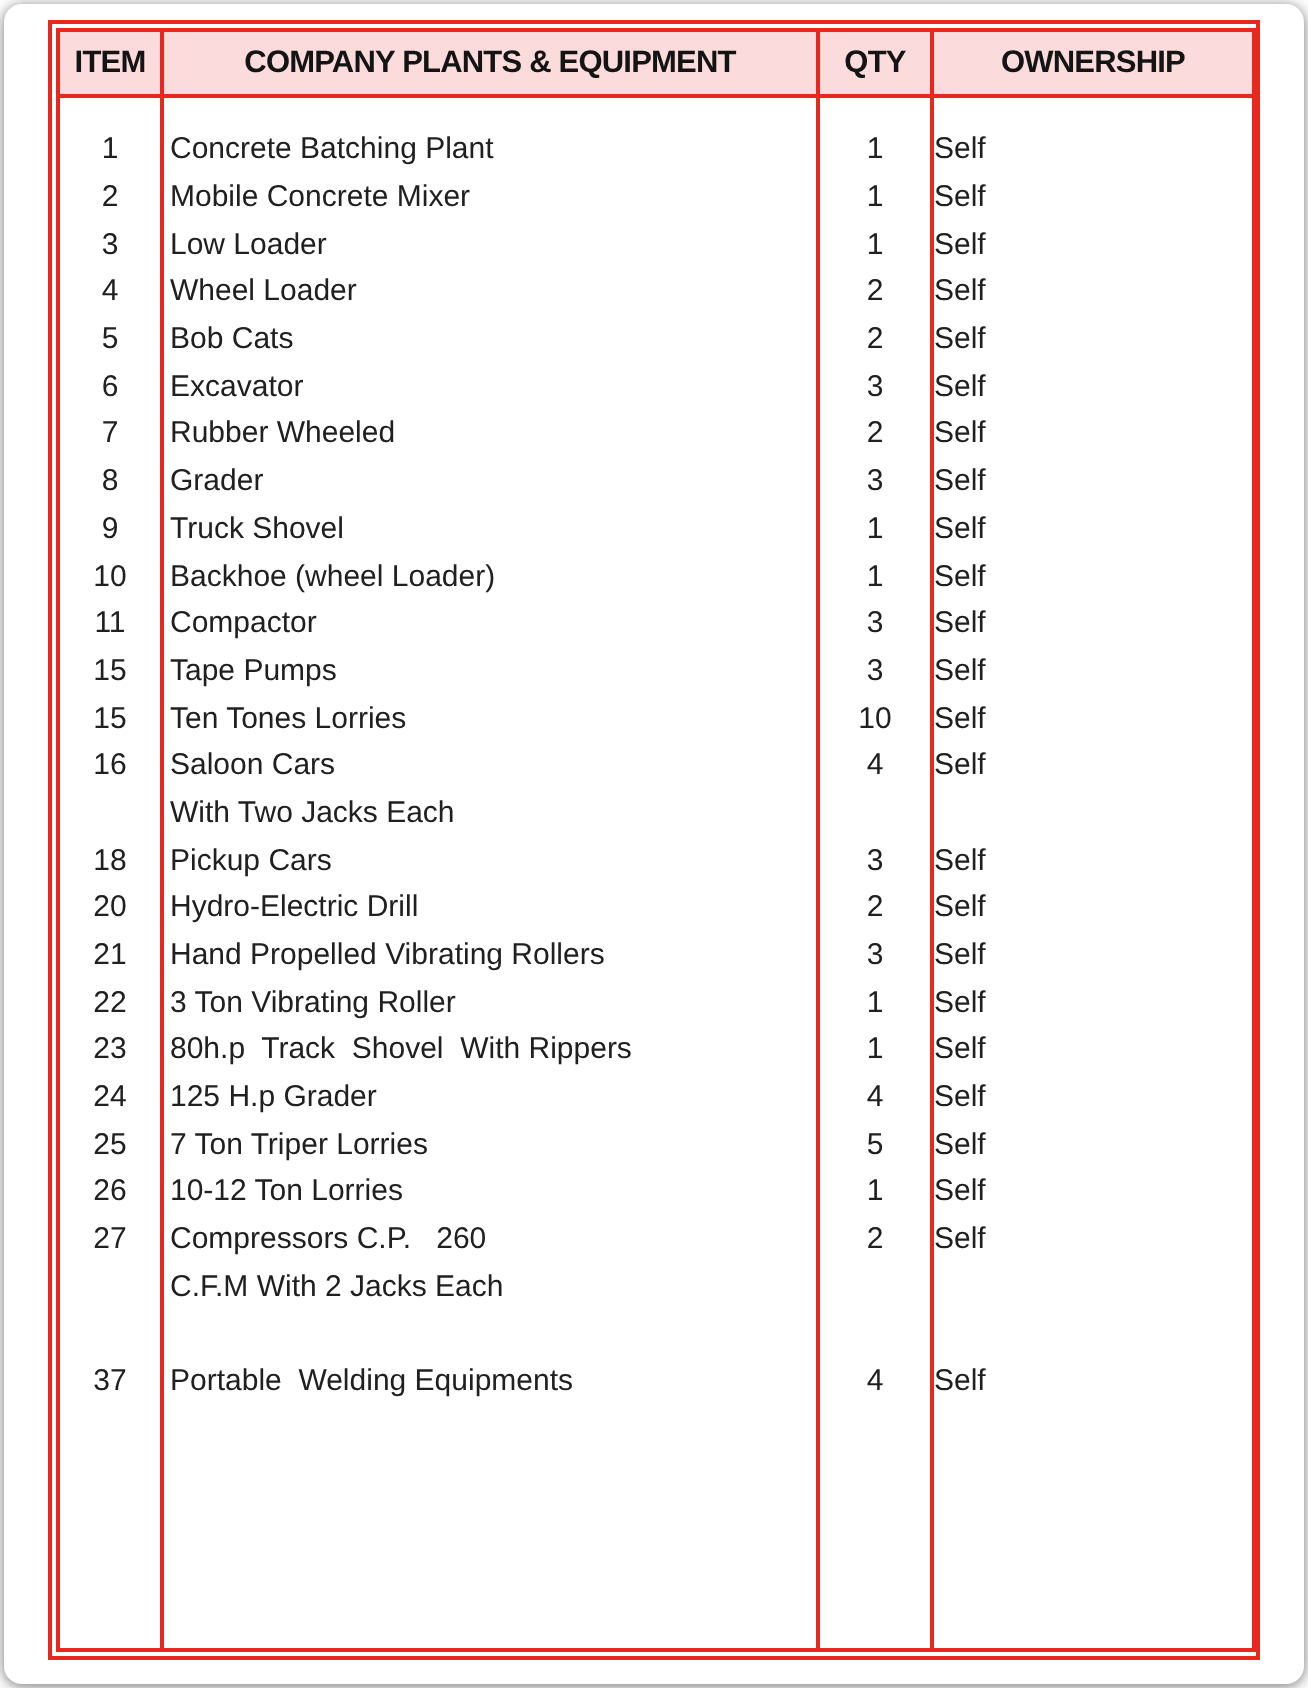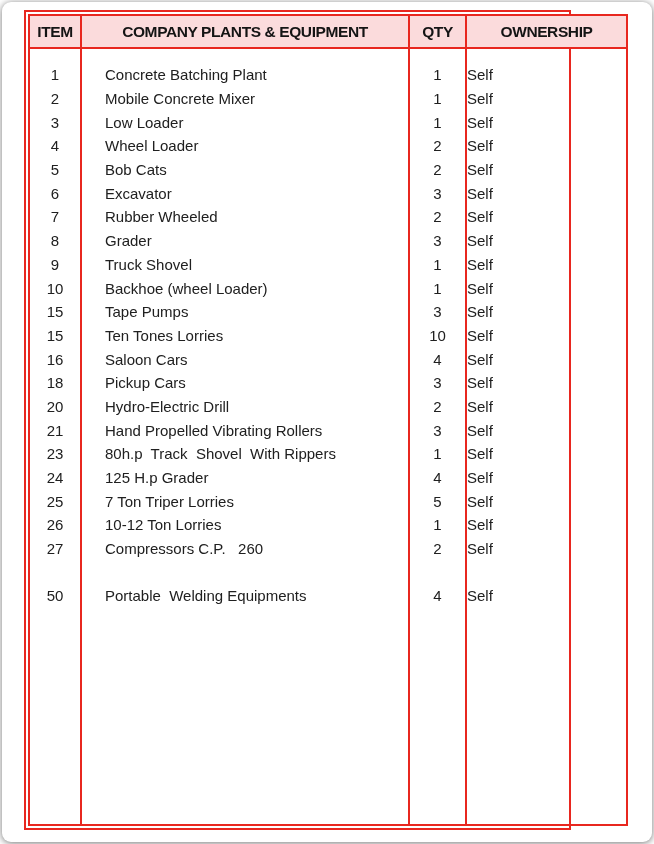--- a/index.html
+++ b/index.html
@@ -18,21 +18,21 @@
   .page{
     position:absolute;
     left:2px;top:2px;right:2px;bottom:2px;
     background:#ffffff;
     border-radius:9px;
     box-shadow:0 1px 7px rgba(0,0,0,0.55);
   }
   .table-frame{
     position:absolute;
     left:22px;top:8px;
-    width:547px;height:820px;
+    width:606px;height:820px;
     box-sizing:border-box;
     border:2px solid var(--border-red);
     padding:2px;
     background:#ffffff;
   }
   table.equip-table{
     width:100%;height:100%;
     border-collapse:collapse;
     table-layout:fixed;
     border:2px solid var(--border-red);
@@ -60,21 +60,21 @@
   }
   td{
     padding:0;
     height:23.7px;
     font-size:15px;
     color:var(--body-text);
     vertical-align:middle;
     overflow:hidden;
   }
   td.col-item{text-align:center;}
-  td.col-equipment{text-align:left;padding-left:23px;white-space:pre;margin-left:48px;}
+  td.col-equipment{text-align:left;padding-left:3px;white-space:pre;margin-left:48px;}
   td.col-qty{text-align:center;}
   td.col-ownership{}
   tr.spacer-top td{height:14px;}
   tr.spacer-bottom td{height:auto;}
 </style>
 </head>
 <body>
 
 <div class="page">
   <div class="table-frame">
@@ -154,53 +154,71 @@
             <td class="col-qty">1</td>
             <td class="col-ownership">Self</td>
           </tr>
           <tr>
             <td class="col-item">10</td>
             <td class="col-equipment">Backhoe (wheel Loader)</td>
             <td class="col-qty">1</td>
             <td class="col-ownership">Self</td>
           </tr>
           <tr>
+            <td class="col-item">11</td>
+            <td class="col-equipment">Compactor</td>
+            <td class="col-qty">3</td>
+            <td class="col-ownership">Self</td>
+          </tr>
+          <tr>
             <td class="col-item">15</td>
             <td class="col-equipment">Tape Pumps</td>
             <td class="col-qty">3</td>
             <td class="col-ownership">Self</td>
           </tr>
           <tr>
             <td class="col-item">15</td>
             <td class="col-equipment">Ten Tones Lorries</td>
             <td class="col-qty">10</td>
             <td class="col-ownership">Self</td>
           </tr>
           <tr>
             <td class="col-item">16</td>
             <td class="col-equipment">Saloon Cars</td>
             <td class="col-qty">4</td>
             <td class="col-ownership">Self</td>
           </tr>
           <tr>
+            <td class="col-item"></td>
+            <td class="col-equipment">With Two Jacks Each</td>
+            <td class="col-qty"></td>
+            <td class="col-ownership"></td>
+          </tr>
+          <tr>
             <td class="col-item">18</td>
             <td class="col-equipment">Pickup Cars</td>
             <td class="col-qty">3</td>
             <td class="col-ownership">Self</td>
           </tr>
           <tr>
             <td class="col-item">20</td>
             <td class="col-equipment">Hydro-Electric Drill</td>
             <td class="col-qty">2</td>
             <td class="col-ownership">Self</td>
           </tr>
           <tr>
             <td class="col-item">21</td>
             <td class="col-equipment">Hand Propelled Vibrating Rollers</td>
             <td class="col-qty">3</td>
+            <td class="col-ownership">Self</td>
+          </tr>
+          <tr>
+            <td class="col-item">22</td>
+            <td class="col-equipment">3 Ton Vibrating Roller</td>
+            <td class="col-qty">1</td>
             <td class="col-ownership">Self</td>
           </tr>
           <tr>
             <td class="col-item">23</td>
             <td class="col-equipment">80h.p  Track  Shovel  With Rippers</td>
             <td class="col-qty">1</td>
             <td class="col-ownership">Self</td>
           </tr>
           <tr>
             <td class="col-item">24</td>
@@ -221,26 +239,32 @@
             <td class="col-ownership">Self</td>
           </tr>
           <tr>
             <td class="col-item">27</td>
             <td class="col-equipment">Compressors C.P.   260</td>
             <td class="col-qty">2</td>
             <td class="col-ownership">Self</td>
           </tr>
           <tr>
             <td class="col-item"></td>
+            <td class="col-equipment">C.F.M With 2 Jacks Each</td>
+            <td class="col-qty"></td>
+            <td class="col-ownership"></td>
+          </tr>
+          <tr>
+            <td class="col-item"></td>
             <td class="col-equipment"></td>
             <td class="col-qty"></td>
             <td class="col-ownership"></td>
           </tr>
           <tr>
-            <td class="col-item">50</td>
+            <td class="col-item">37</td>
             <td class="col-equipment">Portable  Welding Equipments</td>
             <td class="col-qty">4</td>
             <td class="col-ownership">Self</td>
           </tr>
           <tr class="spacer-bottom">
             <td class="col-item"></td>
             <td class="col-equipment"></td>
             <td class="col-qty"></td>
             <td class="col-ownership"></td>
           </tr>

